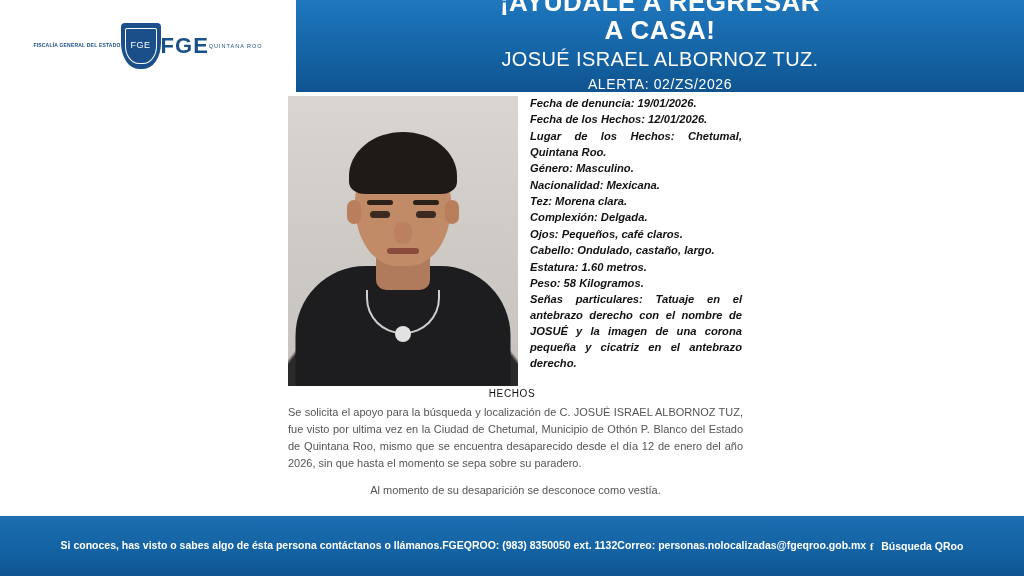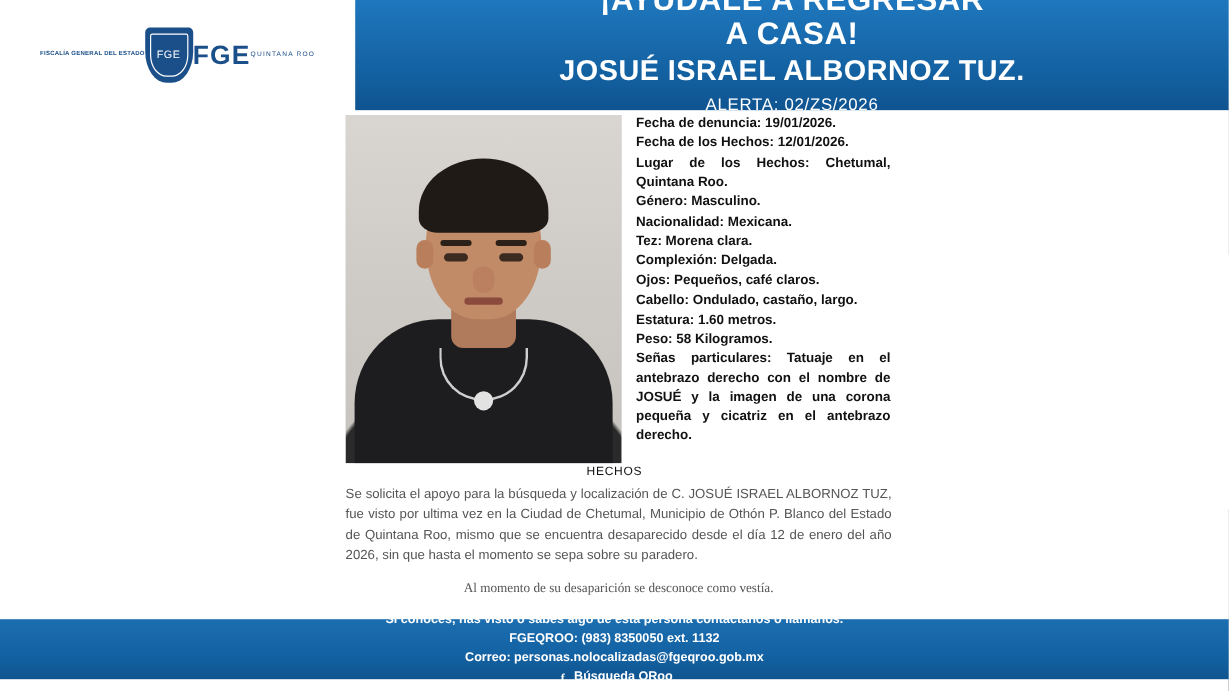--- a/index.html
+++ b/index.html
@@ -101,22 +101,22 @@
     box-sizing: border-box;
   }
   .h-line1 {
     font-size: 26px;
     font-weight: bold;
     letter-spacing: .5px;
     line-height: 1.08;
     text-align: center;
   }
   .h-line2 {
-    font-size: 24px;
-    font-weight: bold;
+    font-size: 20px;
+    font-weight: normal;
     letter-spacing: .4px;
     line-height: 1.25;
     margin-top: 3px;
     text-align: center;
   }
   .h-line3 {
     font-size: 14px;
     font-weight: normal;
     letter-spacing: .6px;
     margin-top: 4px;
@@ -269,20 +269,21 @@
     top: 4px;
     width: 212px;
     font-size: 11.2px;
     line-height: 1.42;
     color: #111;
     font-weight: bold;
   }
   .details .row {
     margin-bottom: 0.5px;
     text-align: justify;
+    font-style: italic;
   }
 
   
   .hechos-title {
     position: absolute;
     left: 0;
     top: 296px;
     width: 1024px;
     text-align: center;
     font-size: 10px;
@@ -301,34 +302,32 @@
     text-align: justify;
   }
   .hechos-note {
     position: absolute;
     left: 288px;
     top: 392px;
     width: 455px;
     text-align: center;
     font-size: 11px;
     color: #555;
-    font-family: Liberation Serif, serif;
   }
 
   
   .footer {
     position: absolute;
     left: 0;
     top: 516px;
     width: 1024px;
-    height: 50px;
+    height: 60px;
     background: linear-gradient(180deg, #1b6eb0 0%, #1463a4 55%, #0f5490 100%);
     color: #ffffff;
     display: flex;
-    flex-direction: column;
     align-items: center;
     justify-content: center;
     font-size: 10.5px;
     line-height: 1.5;
     text-align: center;
   }
   .footer .bold { font-weight: bold; }
   .footer .fb {
     display: inline-flex;
     align-items: center;

